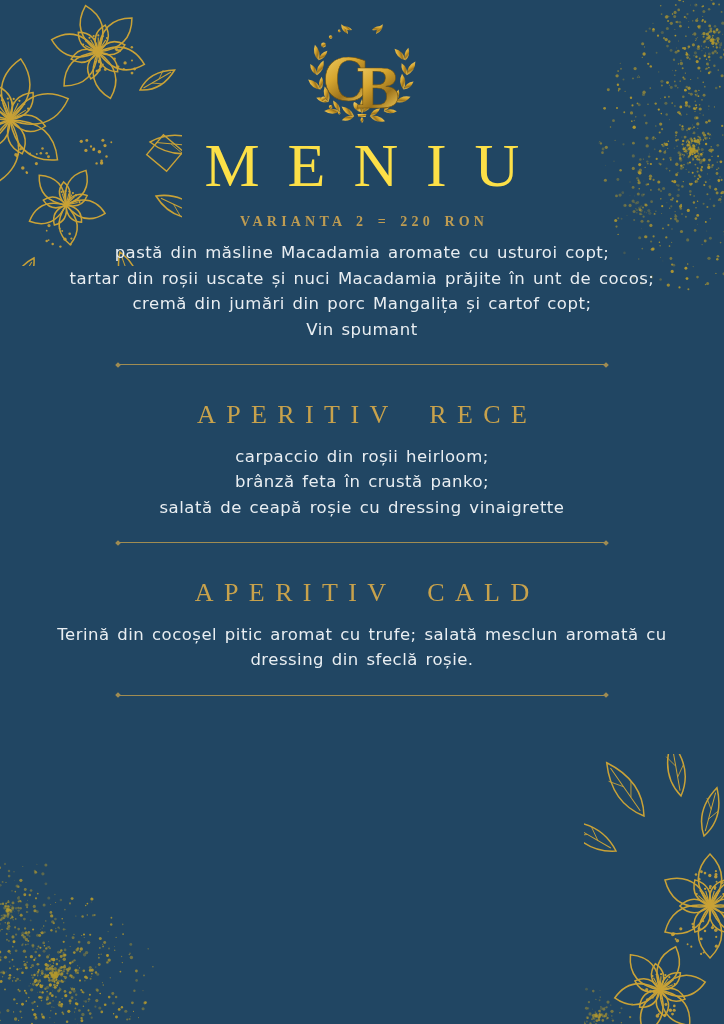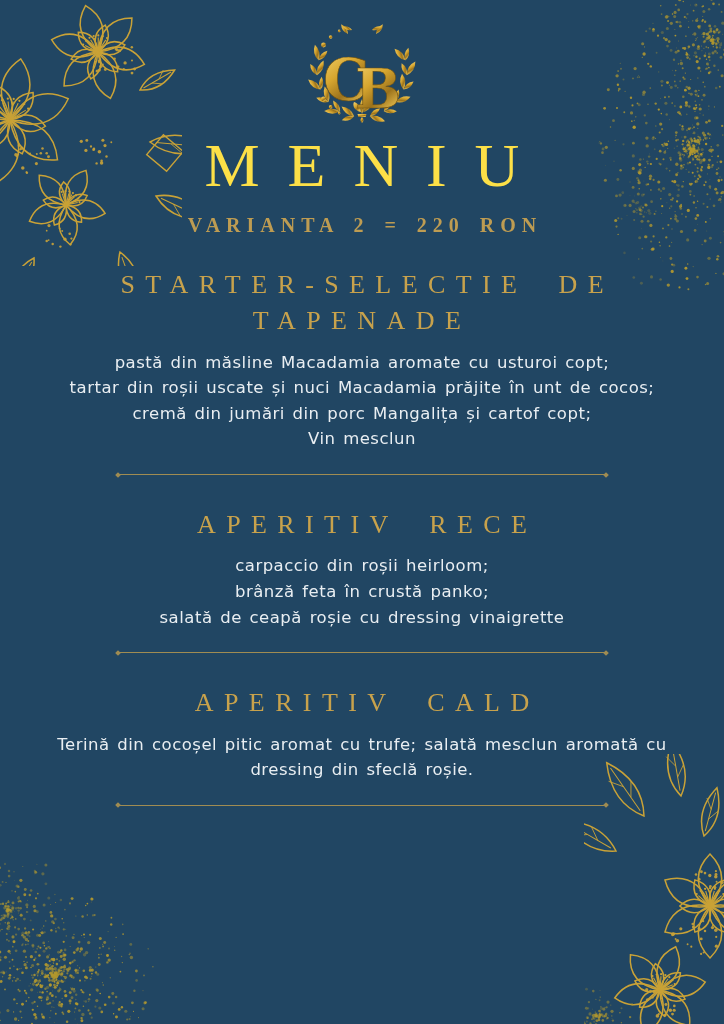--- a/index.html
+++ b/index.html
@@ -7,21 +7,21 @@
           font-family:"Liberation Sans",sans-serif;}
   .deco{position:absolute;z-index:1;pointer-events:none;}
   #deco-tl{left:0;top:0;}
   #deco-tr{right:0;top:0;}
   #deco-bl{left:0;bottom:0;}
   #deco-br{right:0;bottom:0;}
   .content{position:relative;z-index:2;text-align:center;padding-top:22px;}
   #logo{display:block;margin:0 auto;}
   .title{margin:8px 0 0;font-family:"Liberation Serif",serif;font-weight:400;font-size:62px;
          line-height:1;color:#fde047;letter-spacing:.45em;text-indent:.45em;}
-  .subtitle{margin-top:18px;font-family:"Liberation Serif",serif;font-size:20px;color:#BE9C52;
+  .subtitle{margin-top:18px;font-family:"Liberation Serif",serif;font-size:14px;color:#BE9C52;
             letter-spacing:.3em;text-indent:.3em;word-spacing:.2em;font-weight:700;}
   .heading{margin:30px auto 0;max-width:620px;font-family:"Liberation Serif",serif;font-weight:400;
            font-size:26px;color:#C8A24C;letter-spacing:.4em;text-indent:.4em;word-spacing:.55em;
            line-height:1.4;}
   .items{margin:10px auto 0;max-width:630px;font-family:"DejaVu Sans","Liberation Sans",sans-serif;
          font-size:16.5px;color:#E9EEF2;line-height:1.55;letter-spacing:.03em;word-spacing:.12em;}
   .item{display:block;}
   .divider{position:relative;width:492px;margin:20px auto 0;height:5px;}
   .divider .line{position:absolute;left:3px;right:3px;top:2px;height:1px;background:#A08C52;}
   .divider::before,.divider::after{content:"";position:absolute;top:.5px;width:4px;height:4px;
@@ -2357,26 +2357,25 @@
           <path d="M-4.5 4 L4.5 4 L3.6 7 L-3.6 7 Z" fill="url(#gld)"></path>
           <path d="M0 7 C2 9 2 11 0 13 C-2 11 -2 9 0 7 Z" fill="url(#gld)"></path>
         </g>
         <text x="46" y="78" text-anchor="middle" font-family="&quot;DejaVu Serif&quot;,serif" font-size="58" font-weight="bold" fill="url(#gld)" stroke="#6F5212" stroke-width="0.6">C</text>
         <text x="78" y="86" text-anchor="middle" font-family="&quot;DejaVu Serif&quot;,serif" font-size="54" font-weight="bold" fill="url(#gld)" stroke="#6F5212" stroke-width="0.6">B</text>
       </svg>
     <h1 class="title">MENIU</h1>
     <div class="subtitle">VARIANTA 2 = 220 RON</div>
     <div id="sections">
   <section class="menu-section">
-    <h2 class="heading">STARTER-SELECTIE DE TAPENADE</h2>
     <div class="items">
             <div class="item">pastă din măsline Macadamia aromate cu usturoi copt;</div>
             <div class="item">tartar din roșii uscate și nuci Macadamia prăjite în unt de cocos;</div>
             <div class="item">cremă din jumări din porc Mangalița și cartof copt;</div>
-            <div class="item">Vin mesclun</div>
+            <div class="item">Vin spumant</div>
           </div>
     <div class="divider">
       <span class="line"></span>
     </div>
   </section>
 
   <section class="menu-section">
     <h2 class="heading">APERITIV RECE</h2>
     <div class="items">
             <div class="item">carpaccio din roșii heirloom;</div>

